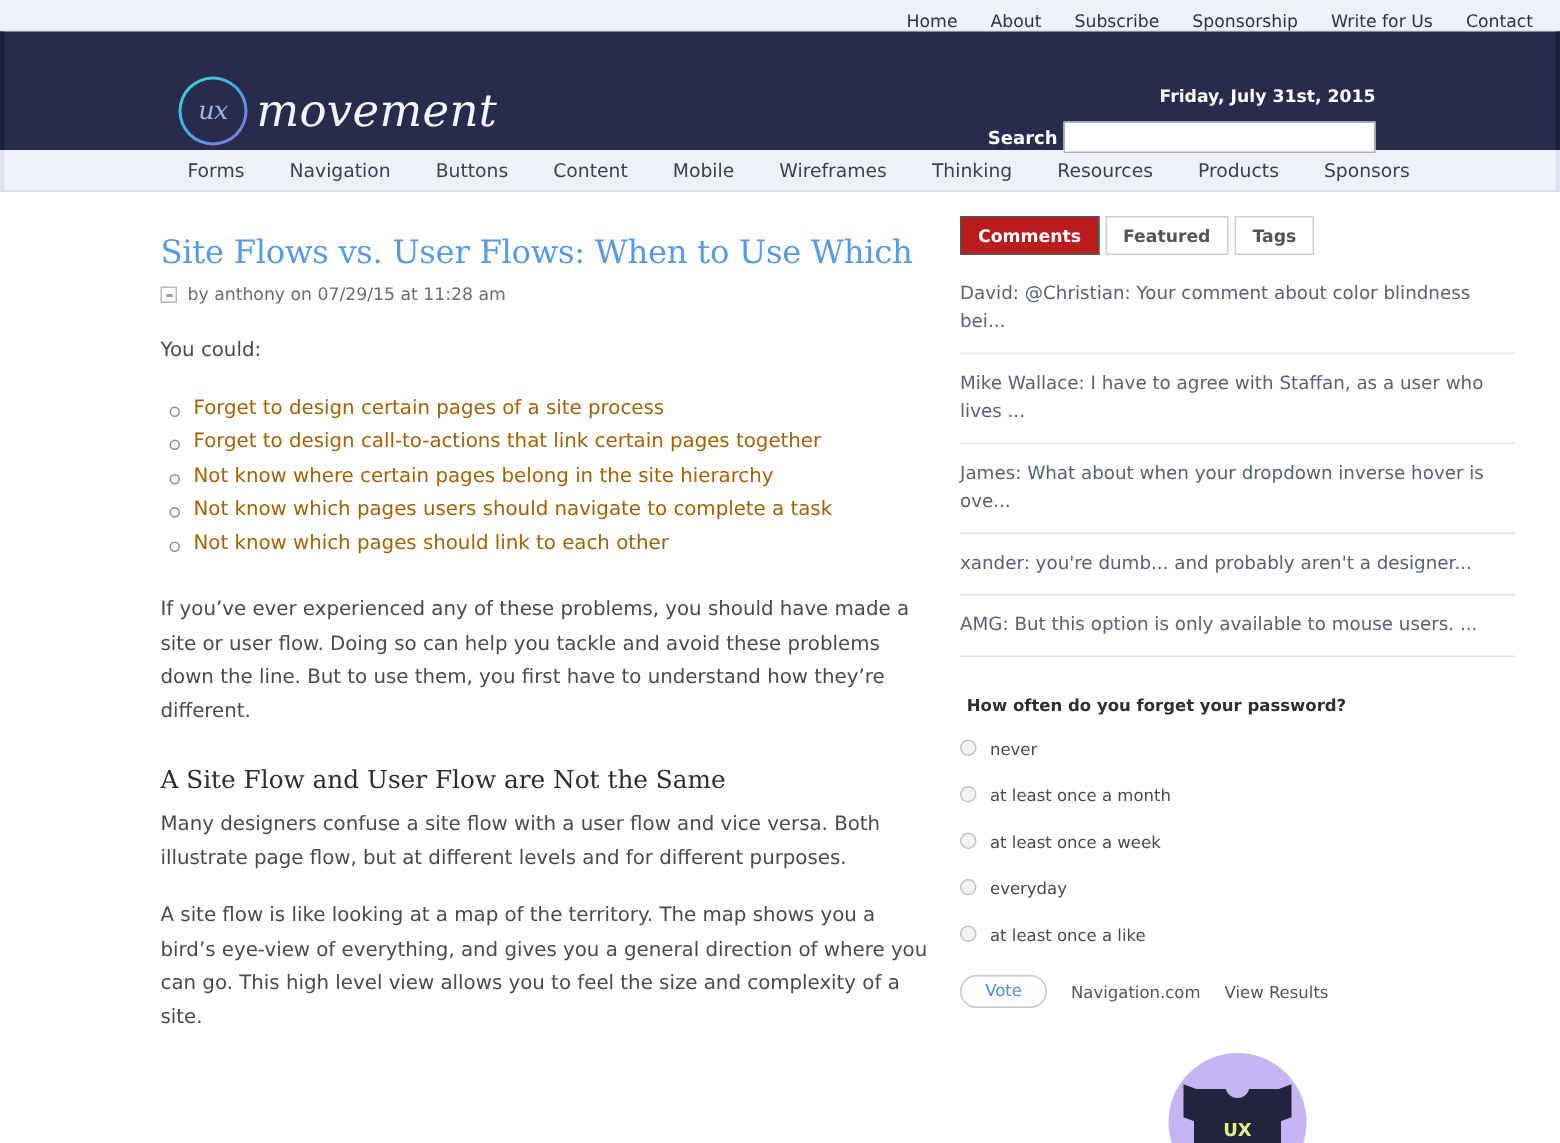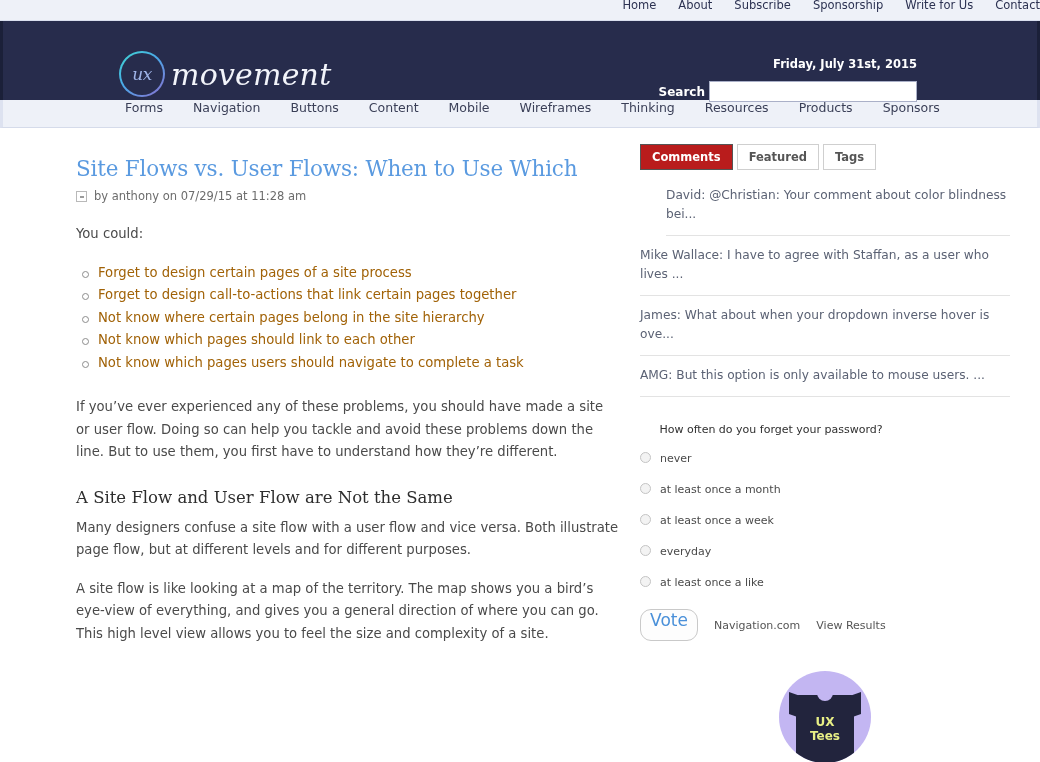--- a/index.html
+++ b/index.html
@@ -9,22 +9,23 @@
     background: #ffffff;
     font-family: "DejaVu Sans", "Liberation Sans", sans-serif;
     overflow: hidden;
   }
 
   
   .topbar {
     height: 21px;
     background: #eef1f8;
     display: flex;
-    align-items: flex-start;
+    align-items: flex-end;
     justify-content: flex-end;
+    padding-right: 18px;
     border-bottom: 1px solid #d9dfee;
   }
   .topbar a {
     color: #2c3252;
     font-size: 11.5px;
     text-decoration: none;
     margin-left: 22px;
     line-height: 1;
   }
 
@@ -106,39 +107,39 @@
   }
 
   
   .mainnav {
     height: 28px;
     background: #eef1f8;
     border-left: 3px solid #dde2f0;
     border-right: 3px solid #dde2f0;
     border-bottom: 1px solid #d5dbea;
     display: flex;
-    align-items: flex-start;
+    align-items: center;
     padding-left: 122px;
   }
   .mainnav a {
     color: #3a3f57;
     font-size: 12.5px;
     text-decoration: none;
     margin-right: 30px;
   }
 
   
   .page {
     display: flex;
     padding-top: 16px;
     height: 634px;
   }
   .content {
     width: 640px;
-    padding-left: 76px;
+    padding-left: 107px;
     padding-right: 20px;
   }
   .sidebar {
     width: 400px;
     padding-left: 0px;
     padding-right: 30px;
   }
 
   
   .post-title {
@@ -224,29 +225,29 @@
     border-color: #555555;
     color: #ffffff;
   }
   .comment {
     font-size: 12.2px;
     line-height: 19px;
     color: #5b6274;
     padding: 10px 0 11px 0;
     border-bottom: 1px solid #e3e3e3;
   }
-  .comment:first-of-type { padding-top: 2px; margin-left: 26px; }
+  .comment:first-of-type { padding-top: 2px; }
 
   .poll {
     margin-top: 26px;
     width: 262px;
   }
   .poll-q {
     font-size: 11px;
-    font-weight: normal;
+    font-weight: bold;
     color: #2f2f2f;
     text-align: center;
     margin-bottom: 16px;
     margin-top: 14px;
   }
   .poll-opt {
     display: flex;
     align-items: flex-start;
     margin-bottom: 18px;
     font-size: 11px;
@@ -259,26 +260,26 @@
     background: #f3f3f3;
     margin-right: 9px;
     flex: none;
   }
   .vote-row {
     display: flex;
     align-items: center;
     margin-top: 20px;
   }
   .vote-btn {
-    width: 58px; height: 32px;
+    width: 58px; height: 22px;
     border: 1px solid #c9c9c9;
     border-radius: 11px;
     background: #fdfdfd;
     color: #4a90d9;
-    font-size: 17px;
+    font-size: 11px;
     text-align: center;
     line-height: 20px;
     cursor: pointer;
   }
   .vote-link {
     font-size: 11px;
     color: #555;
     margin-left: 16px;
     text-decoration: none;
   }
@@ -383,22 +384,22 @@
       <span class="byline-icon"></span>
       <span>by anthony on 07/29/15 at 11:28 am</span>
     </div>
 
     <p>You could:</p>
 
     <ul>
       <li>Forget to design certain pages of a site process</li>
       <li>Forget to design call-to-actions that link certain pages together</li>
       <li>Not know where certain pages belong in the site hierarchy</li>
+      <li>Not know which pages users should navigate to complete a task</li>
       <li>Not know which pages should link to each other</li>
-      <li>Not know which pages users should navigate to complete a task</li>
     </ul>
 
     <p>If you’ve ever experienced any of these problems, you should have made a site or user flow. Doing so can help you tackle and avoid these problems down the line. But to use them, you first have to understand how they’re different.</p>
     <h2>A Site Flow and User Flow are Not the Same</h2>
     <p>Many designers confuse a site flow with a user flow and vice versa. Both illustrate page flow, but at different levels and for different purposes.</p>
     <p>A site flow is like looking at a map of the territory. The map shows you a bird’s eye-view of everything, and gives you a general direction of where you can go. This high level view allows you to feel the size and complexity of a site.</p>
 
   </div>
 
   <div class="sidebar">
@@ -406,20 +407,21 @@
     <div class="tabs">
       <div class="tab active">Comments</div>
       <div class="tab">Featured</div>
       <div class="tab">Tags</div>
     </div>
 
     <div class="comments">
       <div class="comment">David: @Christian: Your comment about color blindness bei...</div>
       <div class="comment">Mike Wallace: I have to agree with Staffan, as a user who lives ...</div>
       <div class="comment">James: What about when your dropdown inverse hover is ove...</div>
+      <div class="comment">xander: you're dumb... and probably aren't a designer...</div>
       <div class="comment">AMG: But this option is only available to mouse users. ...</div>
     </div>
 
     <div class="poll">
       <div class="poll-q">How often do you forget your password?</div>
 
       <div class="poll-opt">
         <span class="radio"></span>
         <span>never</span>
       </div>

